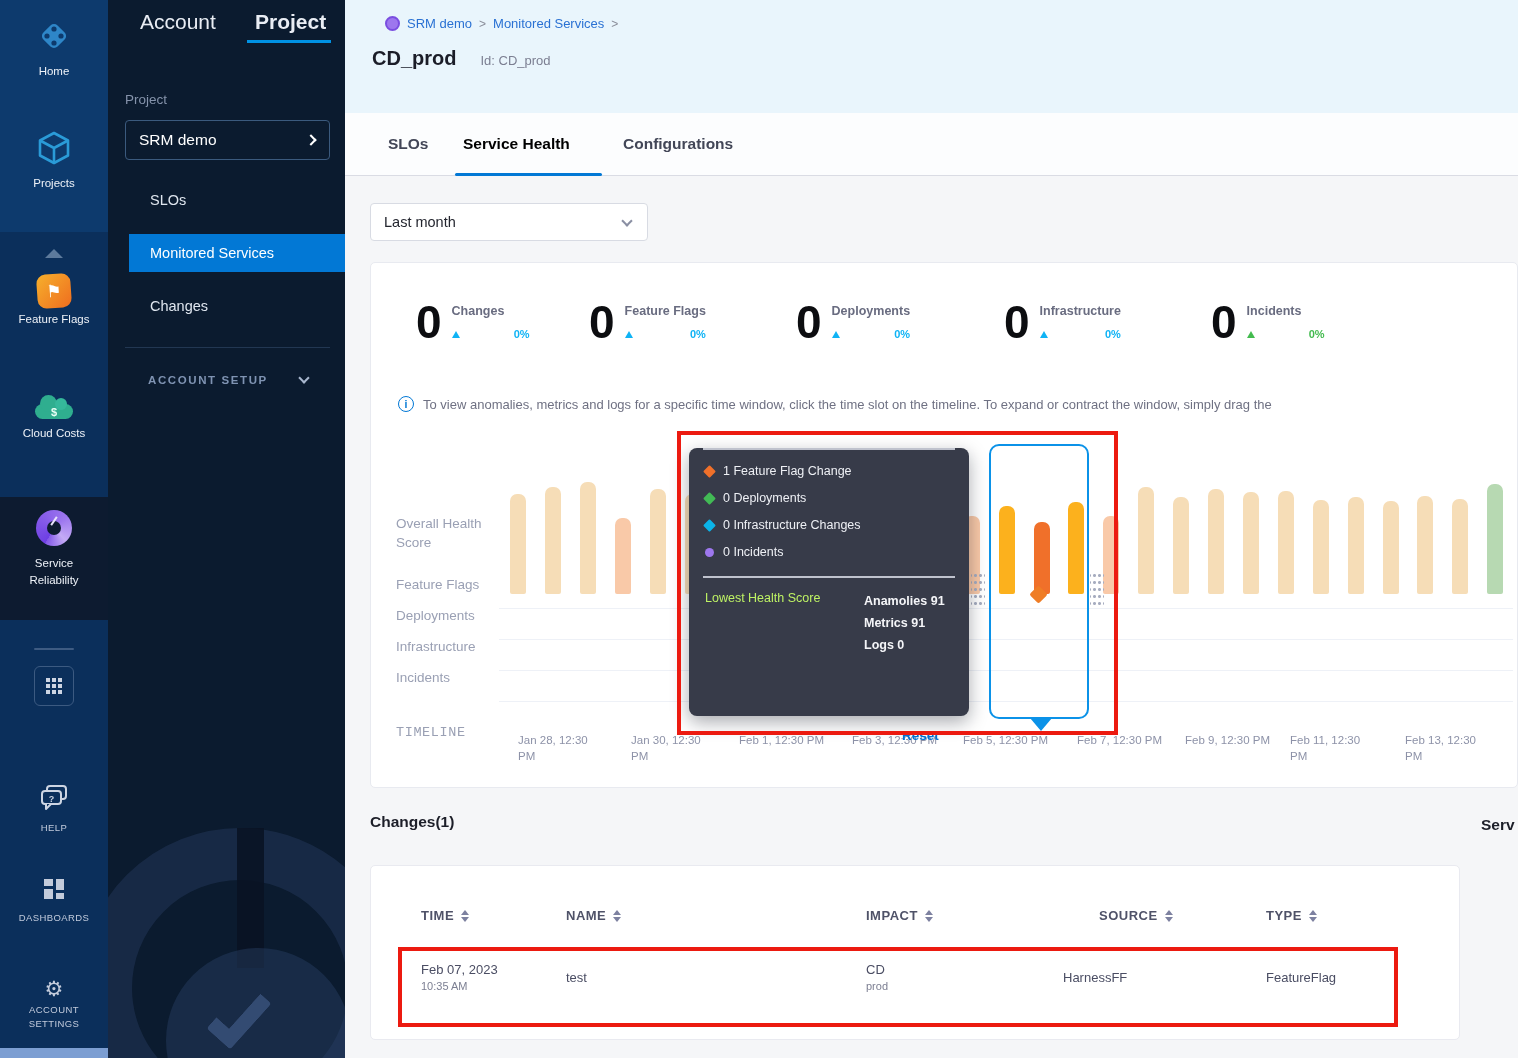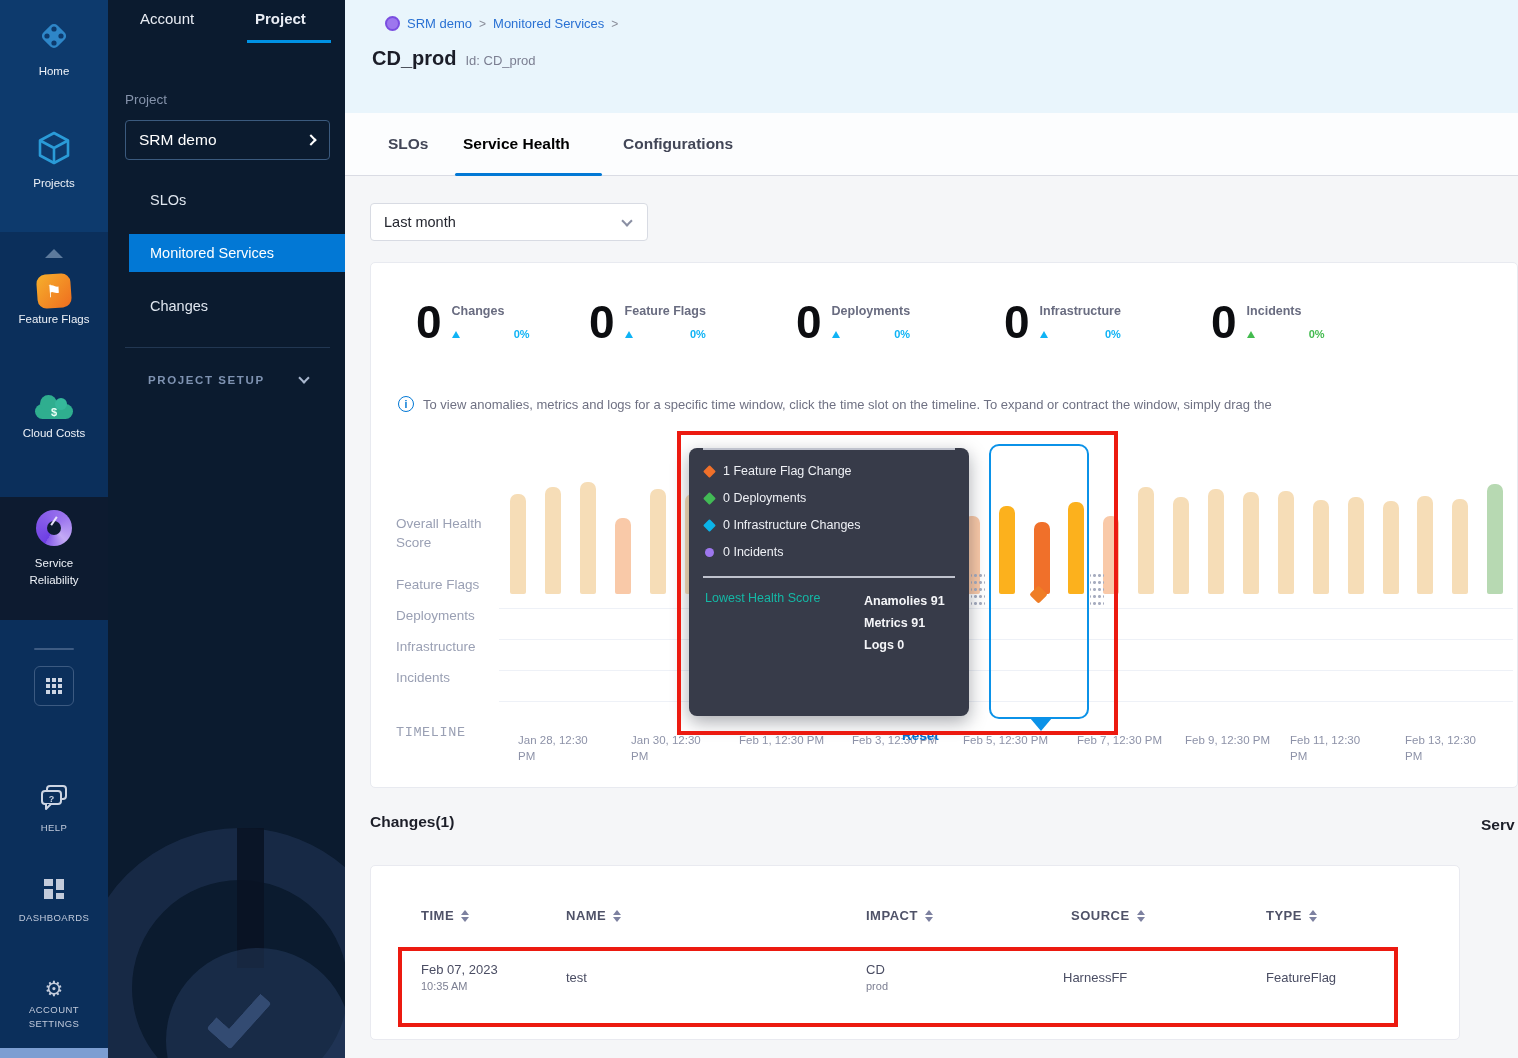--- a/index.html
+++ b/index.html
@@ -31,21 +31,21 @@
   .srm-icon::after { content:""; position:absolute; left:17px; top:6px; width:2px; height:10px; background:#e8e2fb; transform:rotate(35deg); }
   .sb-div { position:absolute; left:34px; top:648px; width:40px; height:2px; background:#3e5b82; border-radius:2px; }
   .module-box { position:absolute; left:34px; top:666px; width:40px; height:40px; border:1px solid #3c5a81; border-radius:6px;
     display:flex; align-items:center; justify-content:center; cursor:pointer; }
   .grid9 { display:grid; grid-template-columns:repeat(3,4px); gap:2px; }
   .grid9 span { width:4px; height:4px; background:#cdd5e3; }
   .gear { font-size:21px; color:#c3cbdb; line-height:1; }
 
   
   #nav-panel { position:absolute; left:108px; top:0; width:237px; height:1058px; background:#0b1b2f; z-index:19; overflow:hidden; }
-  .np-tab { position:absolute; top:10px; font-size:15px; color:#e9edf4; cursor:pointer; }
+  .np-tab { position:absolute; top:10px; font-size:21px; color:#e9edf4; cursor:pointer; }
   .np-underline { position:absolute; left:139px; top:40px; width:84px; height:3px; background:#0092e4; }
   .np-plabel { position:absolute; left:17px; top:92px; font-size:13.5px; color:#8593ab; }
   .np-selector { position:absolute; left:17px; top:120px; width:205px; height:40px; border:1px solid #3b5a7e; border-radius:4px; cursor:pointer; }
   .np-selector span { position:absolute; left:13px; top:10px; font-size:15.5px; color:#fff; }
   .chev-r { position:absolute; right:14px; top:15px; width:8px; height:8px; border-right:2.5px solid #fff; border-top:2.5px solid #fff; transform:rotate(45deg); }
   .np-item { position:absolute; left:42px; font-size:14.5px; color:#dfe6ef; cursor:pointer; }
   .np-active { position:absolute; left:21px; top:234px; width:216px; height:38px; background:#0278d5; color:#fff;
     font-size:14.5px; line-height:38px; padding-left:21px; cursor:pointer; }
   .np-div { position:absolute; left:17px; top:347px; width:205px; height:1px; background:#223752; }
   .np-setup { position:absolute; left:40px; top:374px; font-size:11.5px; font-weight:bold; letter-spacing:1.6px; color:#7f93b2; cursor:pointer; }
@@ -57,21 +57,21 @@
   .wm-check { position:absolute; left:100px; top:1000px; width:62px; height:32px; border-left:15px solid rgba(76,102,150,.55);
     border-bottom:15px solid rgba(76,102,150,.55); transform:rotate(-48deg); border-radius:4px; }
 
   
   #main { position:absolute; left:345px; top:0; width:1173px; height:1058px; background:#f5f6f8; }
   .page-header { position:absolute; left:0; top:0; width:1173px; height:113px; background:#e9f5fc; }
   .crumb-row { position:absolute; left:40px; top:16px; display:flex; align-items:center; gap:7px; }
   .avatar { width:15px; height:15px; border-radius:50%; background:#9d77ee; border:2px solid #7a4ee0; }
   .crumb-link { font-size:13px; color:#2a71d3; cursor:pointer; }
   .crumb-sep { font-size:12px; color:#8a8d99; }
-  .title-row { position:absolute; left:27px; top:47px; display:flex; align-items:baseline; gap:9px; }
+  .title-row { position:absolute; left:27px; top:47px; display:flex; align-items:baseline; gap:24px; }
   .page-title { font-size:20px; font-weight:bold; color:#1b1d28; }
   .page-sub { font-size:13px; color:#7b7e91; }
 
   .tab-bar { position:absolute; left:0; top:113px; width:1173px; height:63px; background:#fcfdfe; border-bottom:1px solid #dadce4; }
   .tab { position:absolute; top:22px; font-size:15.5px; font-weight:600; color:#424657; cursor:pointer; }
   .tab.active { font-weight:bold; color:#000000; }
   .tab-underline { position:absolute; left:110px; top:60px; width:147px; height:3px; background:#0278d5; border-radius:2px; }
 
   .select-box { position:absolute; left:25px; top:203px; width:278px; height:38px; background:#fff; border:1px solid #d8dbe3; border-radius:4px; cursor:pointer; }
   .select-box span { position:absolute; left:13px; top:10px; font-size:14.5px; color:#23252e; }
@@ -109,21 +109,21 @@
   .tooltip { position:absolute; left:318px; top:185px; width:280px; height:268px; background:#373b49; border-radius:8px; z-index:6;
     color:#fff; box-shadow:0 6px 18px rgba(10,15,30,.35); }
   .tt-header { padding:15px 16px 11px; font-size:12.5px; font-weight:bold; color:#f4f5f8; }
   .tt-hr { margin:0 14px; border-top:2px solid rgba(215,218,228,.85); }
   .tt-list { padding:14px 16px 4px; }
   .tt-item { display:flex; align-items:center; gap:9px; margin-bottom:13px; font-size:12.5px; color:#eef0f5; }
   .bullet { width:9px; height:9px; flex:0 0 9px; transform:rotate(45deg); border-radius:1px; }
   .bullet.round { transform:none; border-radius:50%; }
   .b-ff { background:#f0702a; } .b-dep { background:#42ba55; } .b-infra { background:#0bb4e8; } .b-inc { background:#9d77ee; }
   .tt-footer { position:relative; padding:13px 16px 0; }
-  .tt-low-label { font-size:12.5px; color:#14b8a6; }
+  .tt-low-label { font-size:12.5px; color:#bef264; }
   .tt-low-value { font-size:31px; font-weight:bold; color:#f0702a; margin-top:5px; }
   .tt-metrics { position:absolute; left:175px; top:12px; font-size:12.5px; font-weight:bold; line-height:22px; color:#f4f5f8; }
 
   .axis-label { position:absolute; top:469px; font-size:11.5px; color:#8d92a8; line-height:1.4; width:112px; white-space:nowrap; }
   .axis-label.w2 { width:76px; white-space:normal; }
   .reset-btn { position:absolute; left:531px; top:465px; font-size:13.5px; font-weight:bold; color:#0273d4; z-index:7; cursor:pointer; }
 
   .anno { position:absolute; border:4px solid #ec1a10; z-index:10; pointer-events:none; }
   #anno-1 { left:306px; top:168px; width:441px; height:304px; }
   #anno-2 { left:53px; top:947px; width:1000px; height:80px; }
@@ -240,21 +240,21 @@
     <span>SRM demo</span>
     <i class="chev-r"></i>
   </div>
 
   <span class="np-item" style="top:192px;">SLOs</span>
   <div class="np-active">Monitored Services</div>
   <span class="np-item" style="top:298px;">Changes</span>
 
   <div class="np-div"></div>
   <div class="np-setup">
-    <span>PROJECT SETUP</span>
+    <span>ACCOUNT SETUP</span>
     <i class="chev-d"></i>
   </div>
 </nav>
 
 <main id="main">
   <div class="page-header">
     <div class="crumb-row">
       <span class="avatar"></span>
       <span class="crumb-link">SRM demo</span>
       <span class="crumb-sep">&gt;</span>
@@ -442,21 +442,21 @@
           <i class="down"></i>
         </span>
       </span>
     <span class="th" style="left:495px;">
       <span>IMPACT</span>
       <span class="sort">
           <i class="up"></i>
           <i class="down"></i>
         </span>
       </span>
-    <span class="th" style="left:700px;">
+    <span class="th" style="left:728px;">
       <span>SOURCE</span>
       <span class="sort">
           <i class="up"></i>
           <i class="down"></i>
         </span>
       </span>
     <span class="th" style="left:895px;">
       <span>TYPE</span>
       <span class="sort">
           <i class="up"></i>

